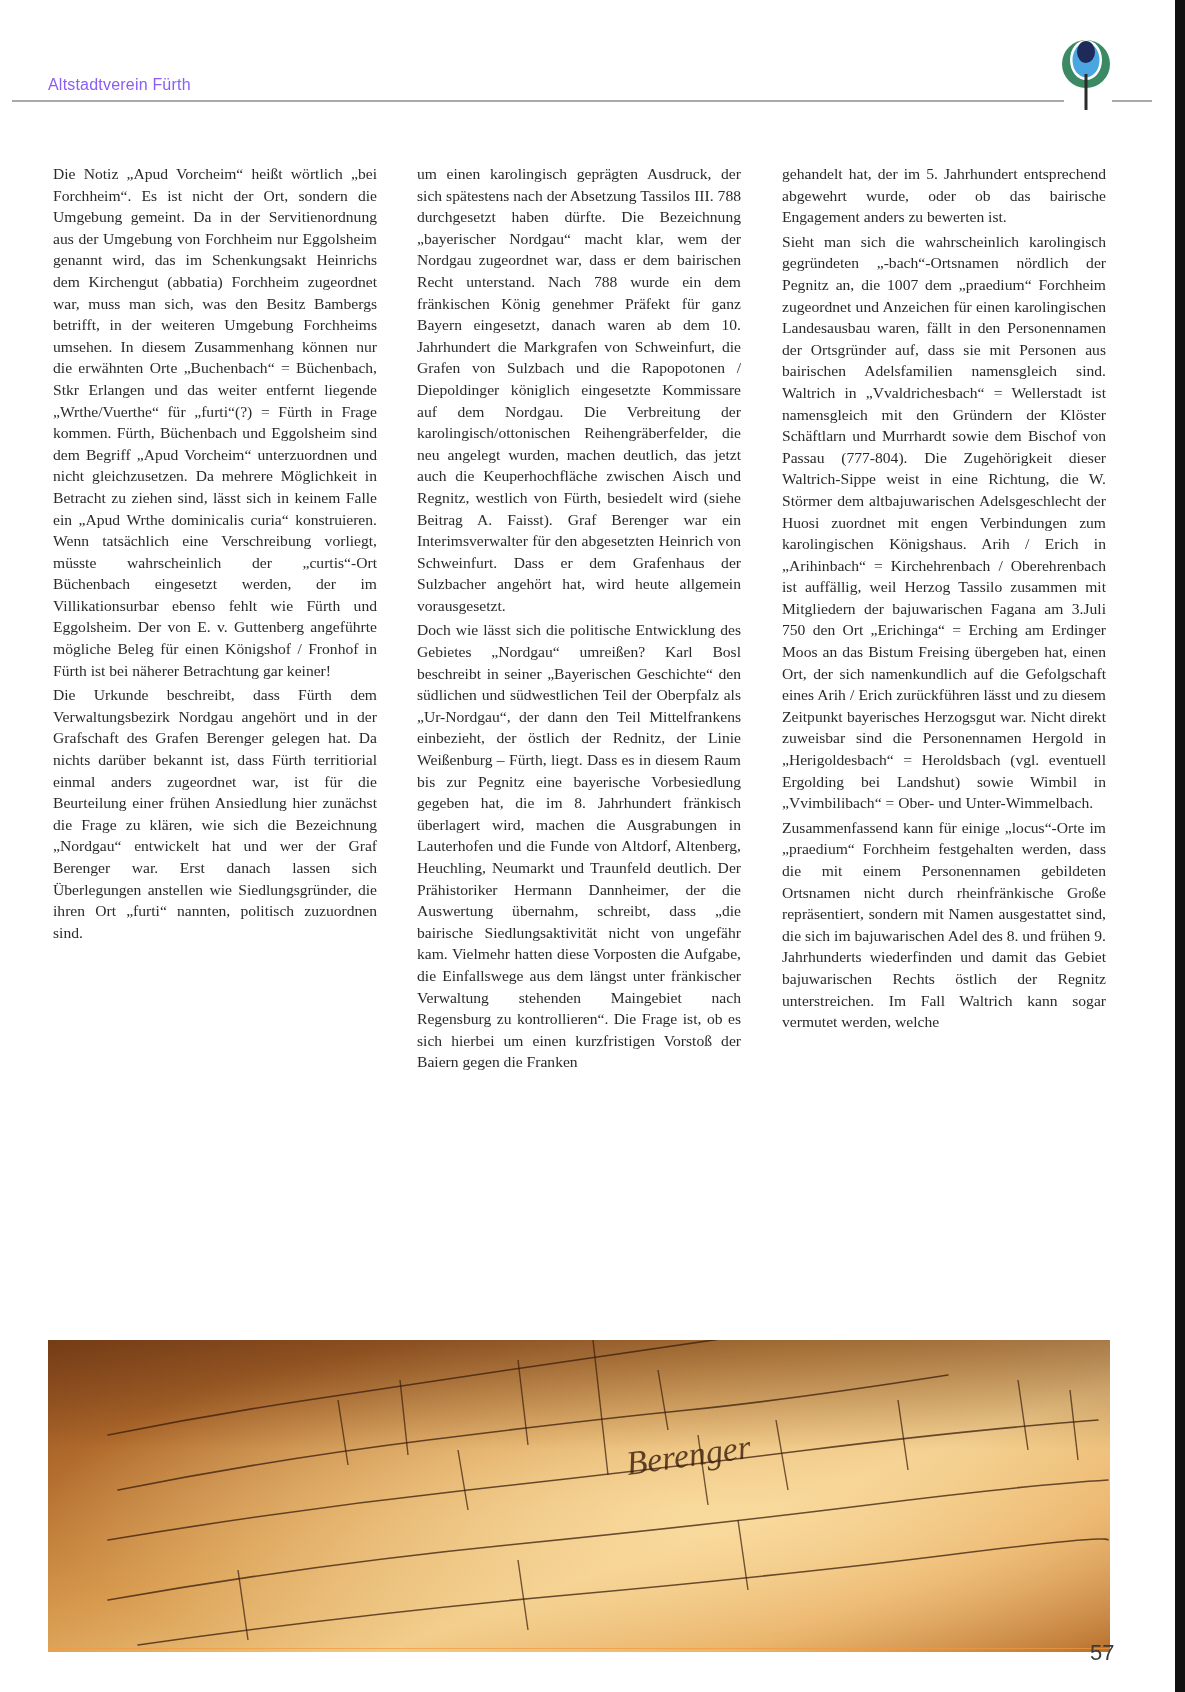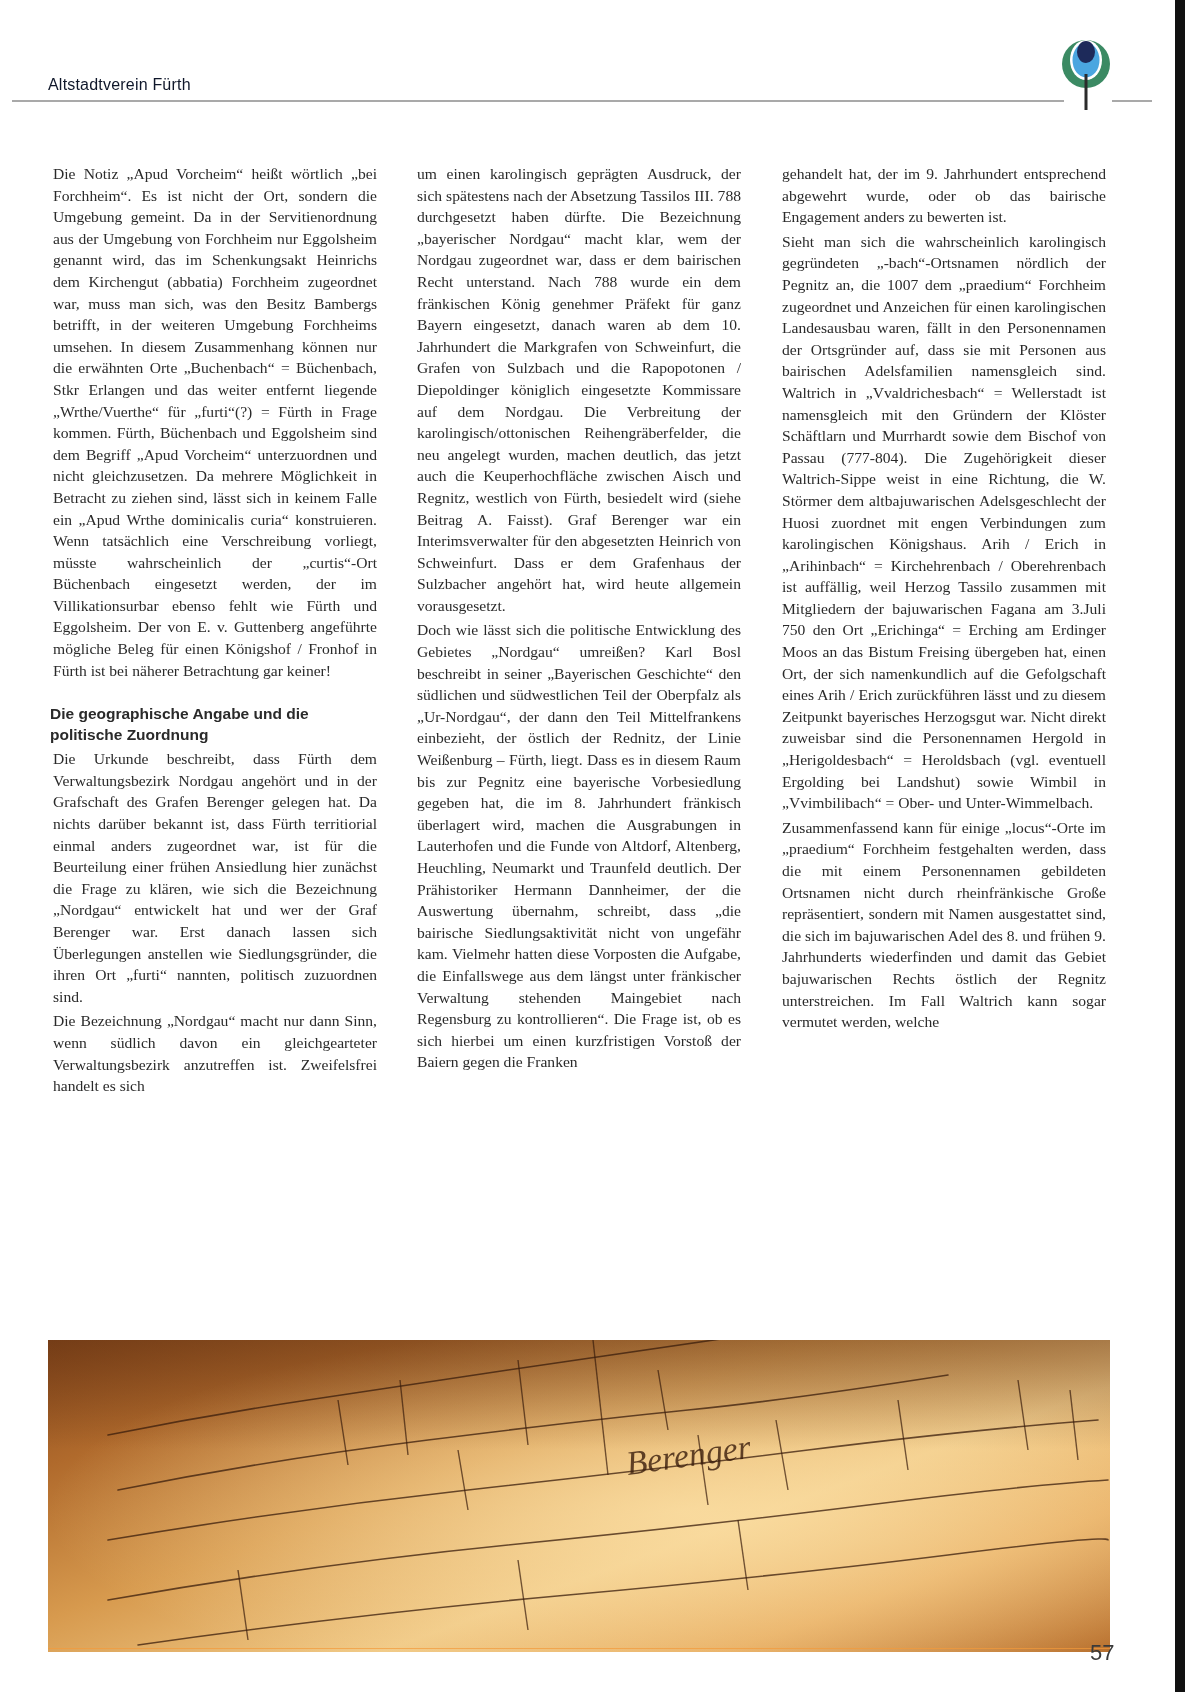--- a/index.html
+++ b/index.html
@@ -1,19 +1,19 @@
 <!DOCTYPE html>
 <html><head>
 <meta charset="utf-8">
 <style>
   html, body { margin: 0; padding: 0; background: #ffffff; }
   body { width: 1185px; height: 1692px; position: relative; overflow: hidden;
          font-family: "Liberation Serif", serif; color: #2a2a2a; }
   .header-title { position: absolute; left: 48px; top: 76px; font-family: "Liberation Sans", sans-serif;
-                  font-size: 16px; color: #0f172a; letter-spacing: 0.2px; }
+                  font-size: 16px; color: #8b5cf6; letter-spacing: 0.2px; }
   .header-rule { position: absolute; left: 12px; top: 100px; width: 1052px; height: 2px; background: #a9a9a9; }
   .header-rule-right { position: absolute; left: 1112px; top: 100px; width: 40px; height: 2px; background: #a9a9a9; }
   .black-edge { position: absolute; right: 0; top: 0; width: 10px; height: 1692px; background: #111; }
   .logo { position: absolute; left: 1058px; top: 38px; width: 56px; height: 72px; }
   .column { position: absolute; top: 160px; width: 330px; font-size: 15.6px; line-height: 21.6px;
             text-align: justify; hyphens: manual; }
   .col1 { left: 50px; }
   .col2 { left: 414px; }
   .col3 { left: 779px; }
   .column p { margin: 3px; }
@@ -37,32 +37,30 @@
     <ellipse cx="28" cy="22" rx="16" ry="20" fill="#ffffff"></ellipse>
     <ellipse cx="28" cy="22" rx="13.5" ry="17.5" fill="#4aa6e0"></ellipse>
     <ellipse cx="28" cy="14" rx="9" ry="11" fill="#1d2a5a"></ellipse>
     <rect x="26.5" y="36" width="3" height="36" fill="#2b2b2b"></rect>
   </svg>
   <div class="black-edge"></div>
 </div>
 
 <div class="column col1">
   <p>Die Notiz „Apud Vorcheim“ heißt wörtlich „bei Forchheim“. Es ist nicht der Ort, sondern die Umgebung gemeint. Da in der Servitienordnung aus der Umgebung von Forchheim nur Eggolsheim genannt wird, das im Schenkungsakt Heinrichs dem Kirchengut (abbatia) Forchheim zugeordnet war, muss man sich, was den Besitz Bambergs betrifft, in der weiteren Umgebung Forchheims umsehen. In diesem Zusammenhang können nur die erwähnten Orte „Buchenbach“ = Büchenbach, Stkr Erlangen und das weiter entfernt liegende „Wrthe/Vuerthe“ für „furti“(?) = Fürth in Frage kommen. Fürth, Büchenbach und Eggolsheim sind dem Begriff „Apud Vorcheim“ unterzuordnen und nicht gleichzusetzen. Da mehrere Möglichkeit in Betracht zu ziehen sind, lässt sich in keinem Falle ein „Apud Wrthe dominicalis curia“ konstruieren. Wenn tatsächlich eine Verschreibung vorliegt, müsste wahrscheinlich der „curtis“-Ort Büchenbach eingesetzt werden, der im Villikationsurbar ebenso fehlt wie Fürth und Eggolsheim. Der von E. v. Guttenberg angeführte mögliche Beleg für einen Königshof / Fronhof in Fürth ist bei näherer Betrachtung gar keiner!</p>
-  <h3 class="subhead">Die geographische Angabe und die politische Zuordnung</h3>
   <p>Die Urkunde beschreibt, dass Fürth dem Verwaltungsbezirk Nordgau angehört und in der Grafschaft des Grafen Berenger gelegen hat. Da nichts darüber bekannt ist, dass Fürth territiorial einmal anders zugeordnet war, ist für die Beurteilung einer frühen Ansiedlung hier zunächst die Frage zu klären, wie sich die Bezeichnung „Nordgau“ entwickelt hat und wer der Graf Berenger war. Erst danach lassen sich Überlegungen anstellen wie Siedlungsgründer, die ihren Ort „furti“ nannten, politisch zuzuordnen sind.</p>
-  <p>Die Bezeichnung „Nordgau“ macht nur dann Sinn, wenn südlich davon ein gleichgearteter Verwaltungsbezirk anzutreffen ist. Zweifelsfrei handelt es sich</p>
 </div>
 
 <div class="column col2">
   <p>um einen karolingisch geprägten Ausdruck, der sich spätestens nach der Absetzung Tassilos III. 788 durchgesetzt haben dürfte. Die Bezeichnung „bayerischer Nordgau“ macht klar, wem der Nordgau zugeordnet war, dass er dem bairischen Recht unterstand. Nach 788 wurde ein dem fränkischen König genehmer Präfekt für ganz Bayern eingesetzt, danach waren ab dem 10. Jahrhundert die Markgrafen von Schweinfurt, die Grafen von Sulzbach und die Rapopotonen / Diepoldinger königlich eingesetzte Kommissare auf dem Nordgau. Die Verbreitung der karolingisch/ottonischen Reihengräberfelder, die neu angelegt wurden, machen deutlich, das jetzt auch die Keuperhochfläche zwischen Aisch und Regnitz, westlich von Fürth, besiedelt wird (siehe Beitrag A. Faisst). Graf Berenger war ein Interimsverwalter für den abgesetzten Heinrich von Schweinfurt. Dass er dem Grafenhaus der Sulzbacher angehört hat, wird heute allgemein vorausgesetzt.</p>
   <p>Doch wie lässt sich die politische Entwicklung des Gebietes „Nordgau“ umreißen? Karl Bosl beschreibt in seiner „Bayerischen Geschichte“ den südlichen und südwestlichen Teil der Oberpfalz als „Ur-Nordgau“, der dann den Teil Mittelfrankens einbezieht, der östlich der Rednitz, der Linie Weißenburg – Fürth, liegt. Dass es in diesem Raum bis zur Pegnitz eine bayerische Vorbesiedlung gegeben hat, die im 8. Jahrhundert fränkisch überlagert wird, machen die Ausgrabungen in Lauterhofen und die Funde von Altdorf, Altenberg, Heuchling, Neumarkt und Traunfeld deutlich. Der Prähistoriker Hermann Dannheimer, der die Auswertung übernahm, schreibt, dass „die bairische Siedlungsaktivität nicht von ungefähr kam. Vielmehr hatten diese Vorposten die Aufgabe, die Einfallswege aus dem längst unter fränkischer Verwaltung stehenden Maingebiet nach Regensburg zu kontrollieren“. Die Frage ist, ob es sich hierbei um einen kurzfristigen Vorstoß der Baiern gegen die Franken</p>
 </div>
 
 <div class="column col3">
-  <p>gehandelt hat, der im 9. Jahrhundert entsprechend abgewehrt wurde, oder ob das bairische Engagement anders zu bewerten ist.</p>
+  <p>gehandelt hat, der im 5. Jahrhundert entsprechend abgewehrt wurde, oder ob das bairische Engagement anders zu bewerten ist.</p>
   <p>Sieht man sich die wahrscheinlich karolingisch gegründeten „-bach“-Ortsnamen nördlich der Pegnitz an, die 1007 dem „praedium“ Forchheim zugeordnet und Anzeichen für einen karolingischen Landesausbau waren, fällt in den Personennamen der Ortsgründer auf, dass sie mit Personen aus bairischen Adelsfamilien namensgleich sind. Waltrich in „Vvaldrichesbach“ = Wellerstadt ist namensgleich mit den Gründern der Klöster Schäftlarn und Murrhardt sowie dem Bischof von Passau (777-804). Die Zugehörigkeit dieser Waltrich-Sippe weist in eine Richtung, die W. Störmer dem altbajuwarischen Adelsgeschlecht der Huosi zuordnet mit engen Verbindungen zum karolingischen Königshaus. Arih / Erich in „Arihinbach“ = Kirchehrenbach / Oberehrenbach ist auffällig, weil Herzog Tassilo zusammen mit Mitgliedern der bajuwarischen Fagana am 3.Juli 750 den Ort „Erichinga“ = Erching am Erdinger Moos an das Bistum Freising übergeben hat, einen Ort, der sich namenkundlich auf die Gefolgschaft eines Arih / Erich zurückführen lässt und zu diesem Zeitpunkt bayerisches Herzogsgut war. Nicht direkt zuweisbar sind die Personennamen Hergold in „Herigoldesbach“ = Heroldsbach (vgl. eventuell Ergolding bei Landshut) sowie Wimbil in „Vvimbilibach“ = Ober- und Unter-Wimmelbach.</p>
   <p>Zusammenfassend kann für einige „locus“-Orte im „praedium“ Forchheim festgehalten werden, dass die mit einem Personennamen gebildeten Ortsnamen nicht durch rheinfränkische Große repräsentiert, sondern mit Namen ausgestattet sind, die sich im bajuwarischen Adel des 8. und frühen 9. Jahrhunderts wiederfinden und damit das Gebiet bajuwarischen Rechts östlich der Regnitz unterstreichen. Im Fall Waltrich kann sogar vermutet werden, welche</p>
 </div>
 
 <div class="photo">
   <svg width="1062" height="312" viewBox="0 0 1062 312">
     <defs>
       <radialGradient id="glow" cx="0.6" cy="0.55" r="0.6">
         <stop offset="0" stop-color="#fde2a8" stop-opacity="0.75"></stop>
         <stop offset="1" stop-color="#fde2a8" stop-opacity="0"></stop>

